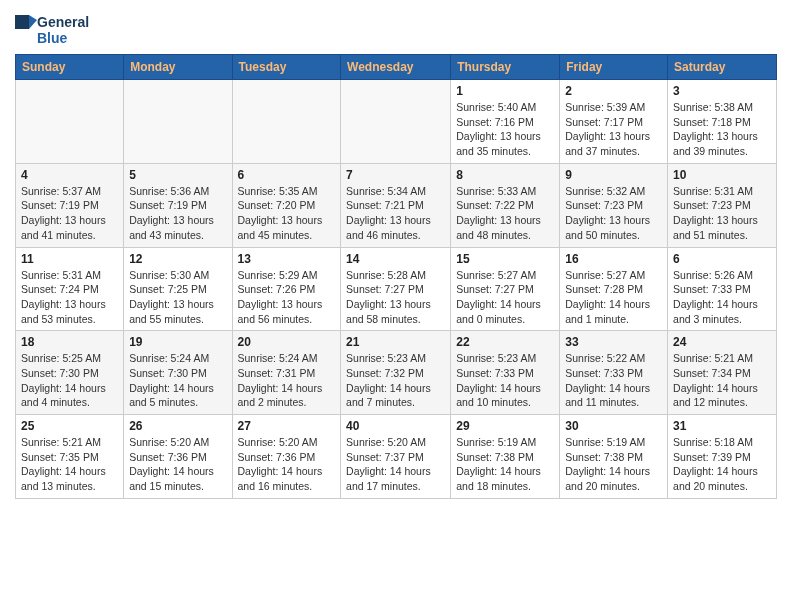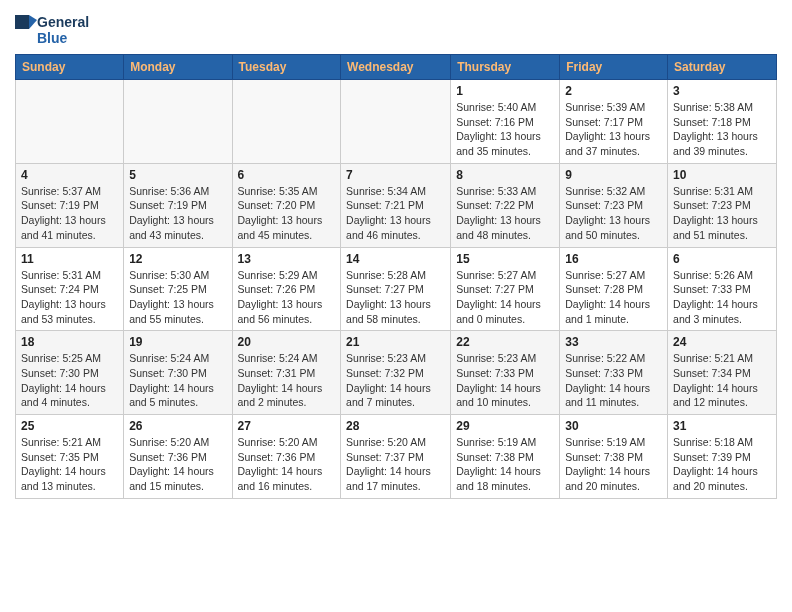--- a/index.html
+++ b/index.html
@@ -310,21 +310,21 @@
             <div class="day-info">and 15 minutes.</div>
           </td>
           <td>
             <div class="day-num">27</div>
             <div class="day-info">Sunrise: 5:20 AM</div>
             <div class="day-info">Sunset: 7:36 PM</div>
             <div class="day-info">Daylight: 14 hours</div>
             <div class="day-info">and 16 minutes.</div>
           </td>
           <td>
-            <div class="day-num">28</div>
+            <div class="day-num">40</div>
             <div class="day-info">Sunrise: 5:20 AM</div>
             <div class="day-info">Sunset: 7:37 PM</div>
             <div class="day-info">Daylight: 14 hours</div>
             <div class="day-info">and 17 minutes.</div>
           </td>
           <td>
             <div class="day-num">29</div>
             <div class="day-info">Sunrise: 5:19 AM</div>
             <div class="day-info">Sunset: 7:38 PM</div>
             <div class="day-info">Daylight: 14 hours</div>

